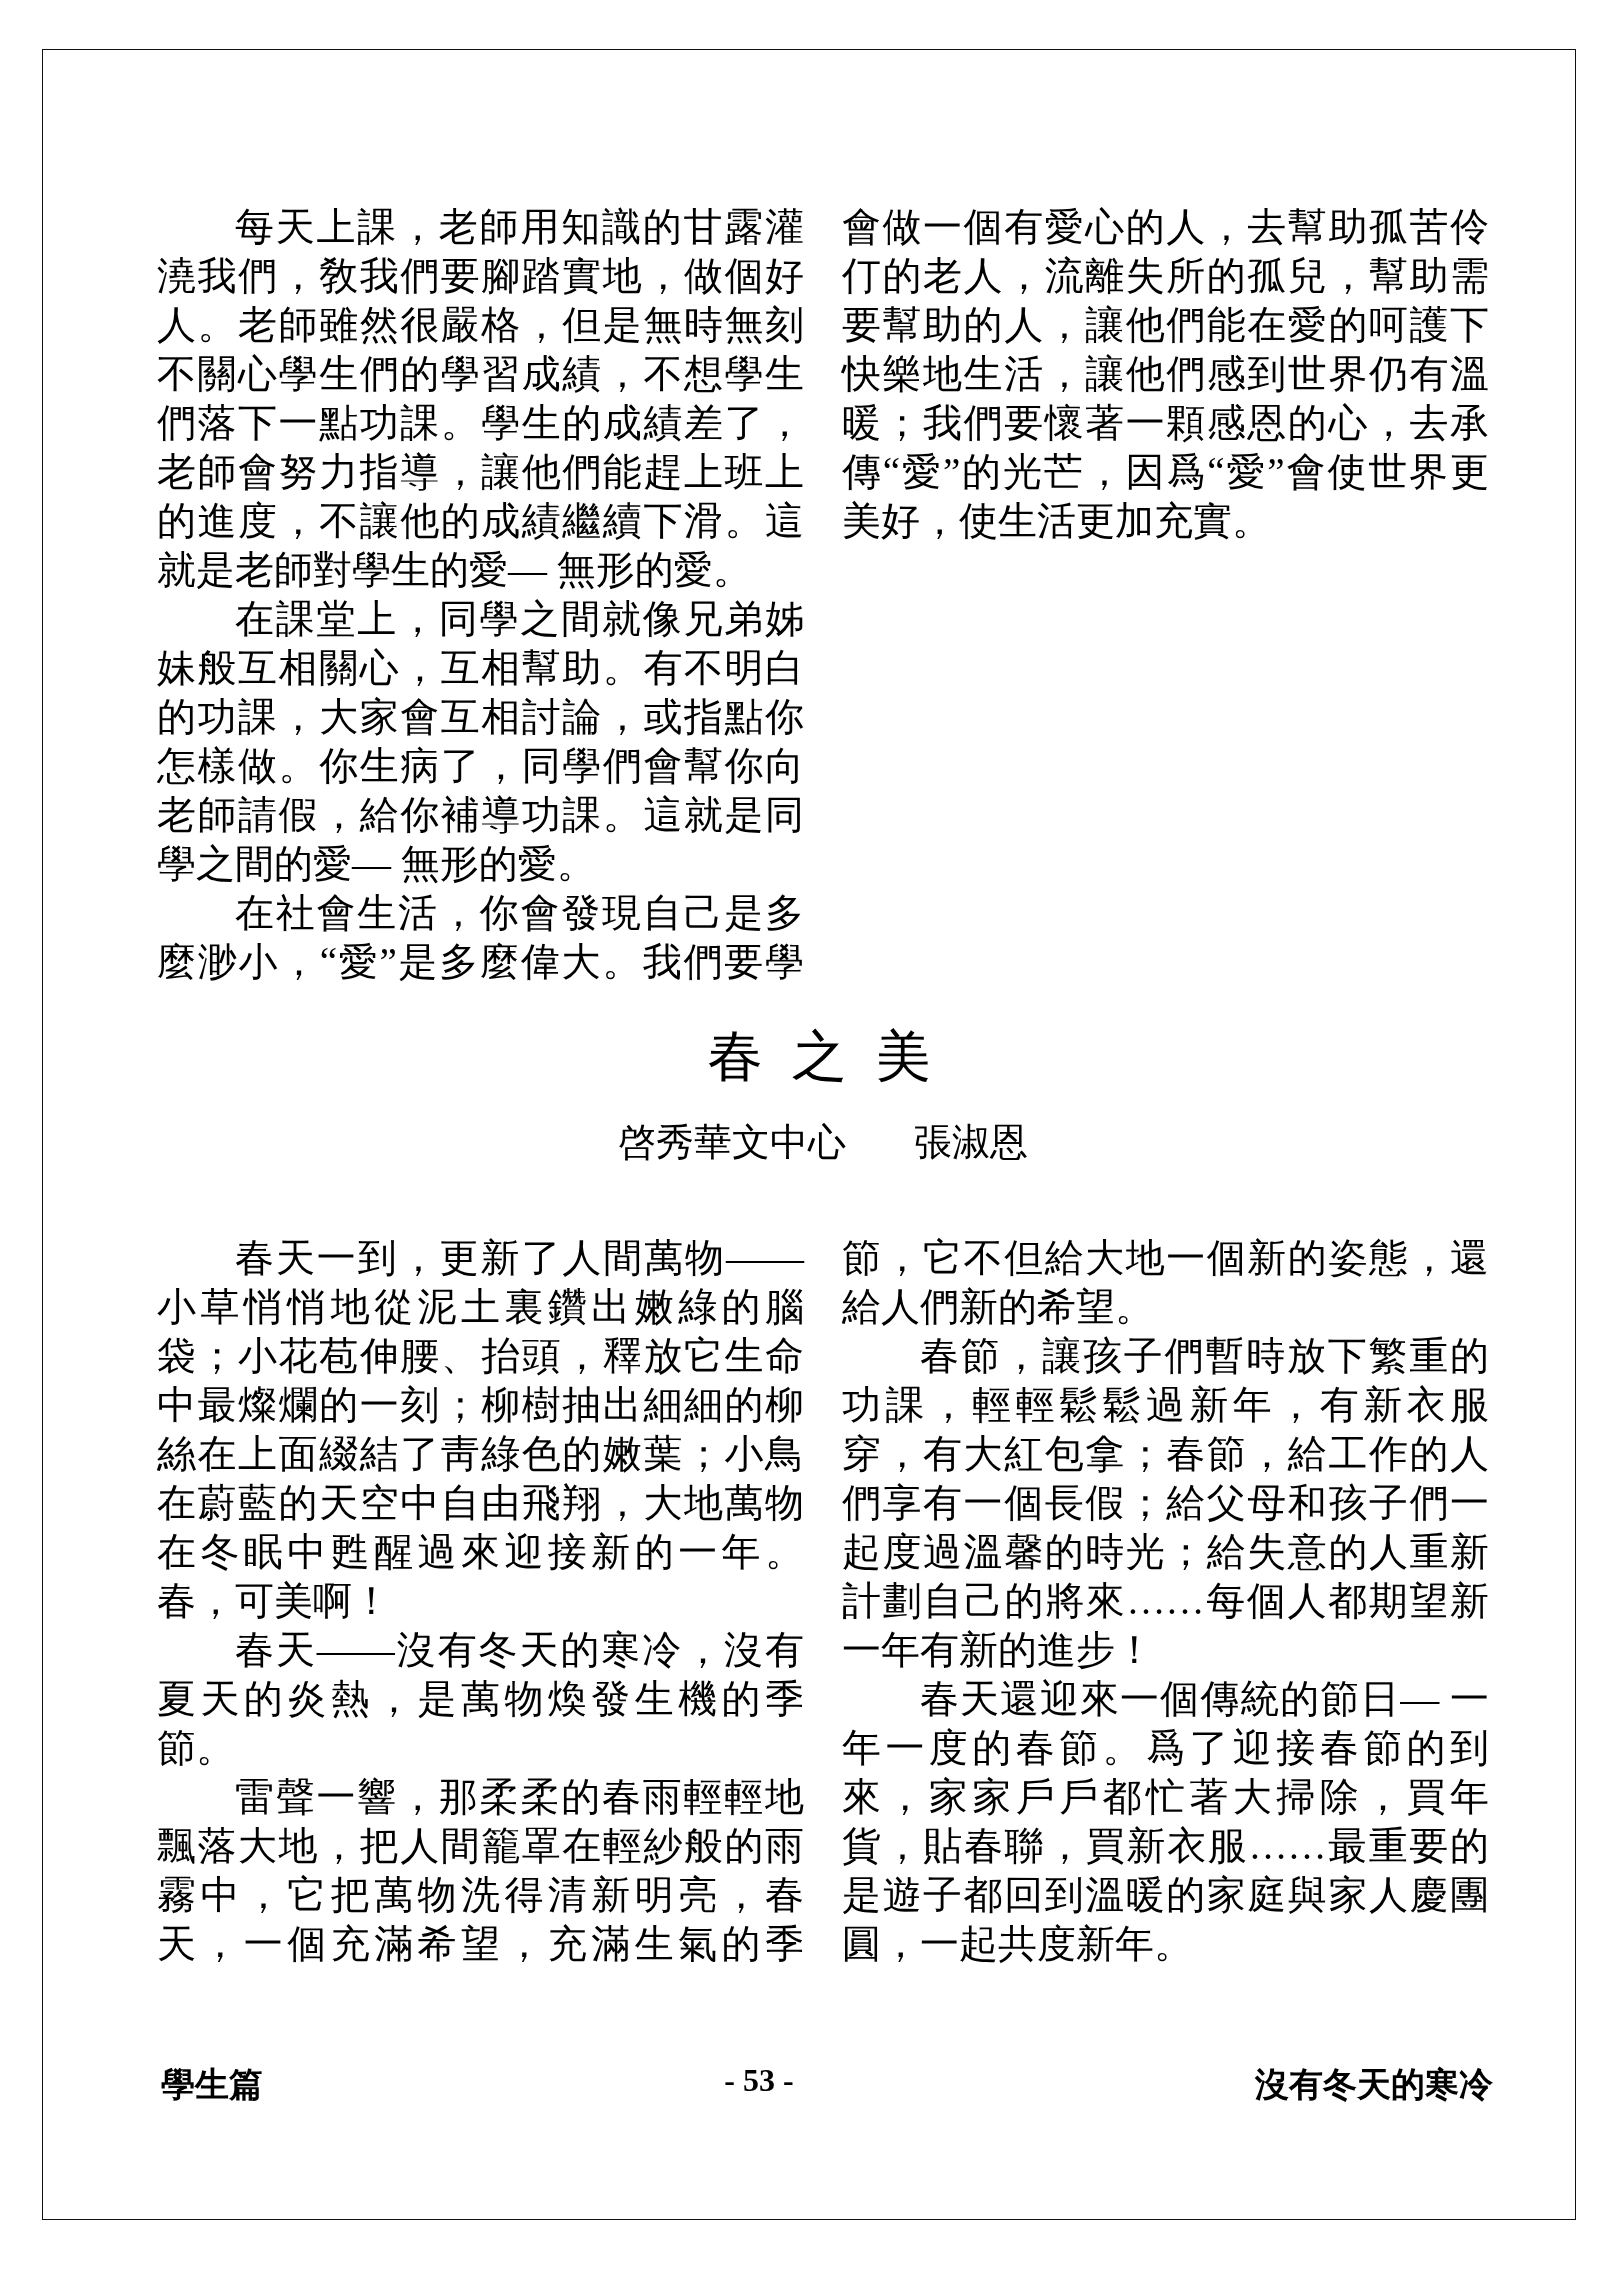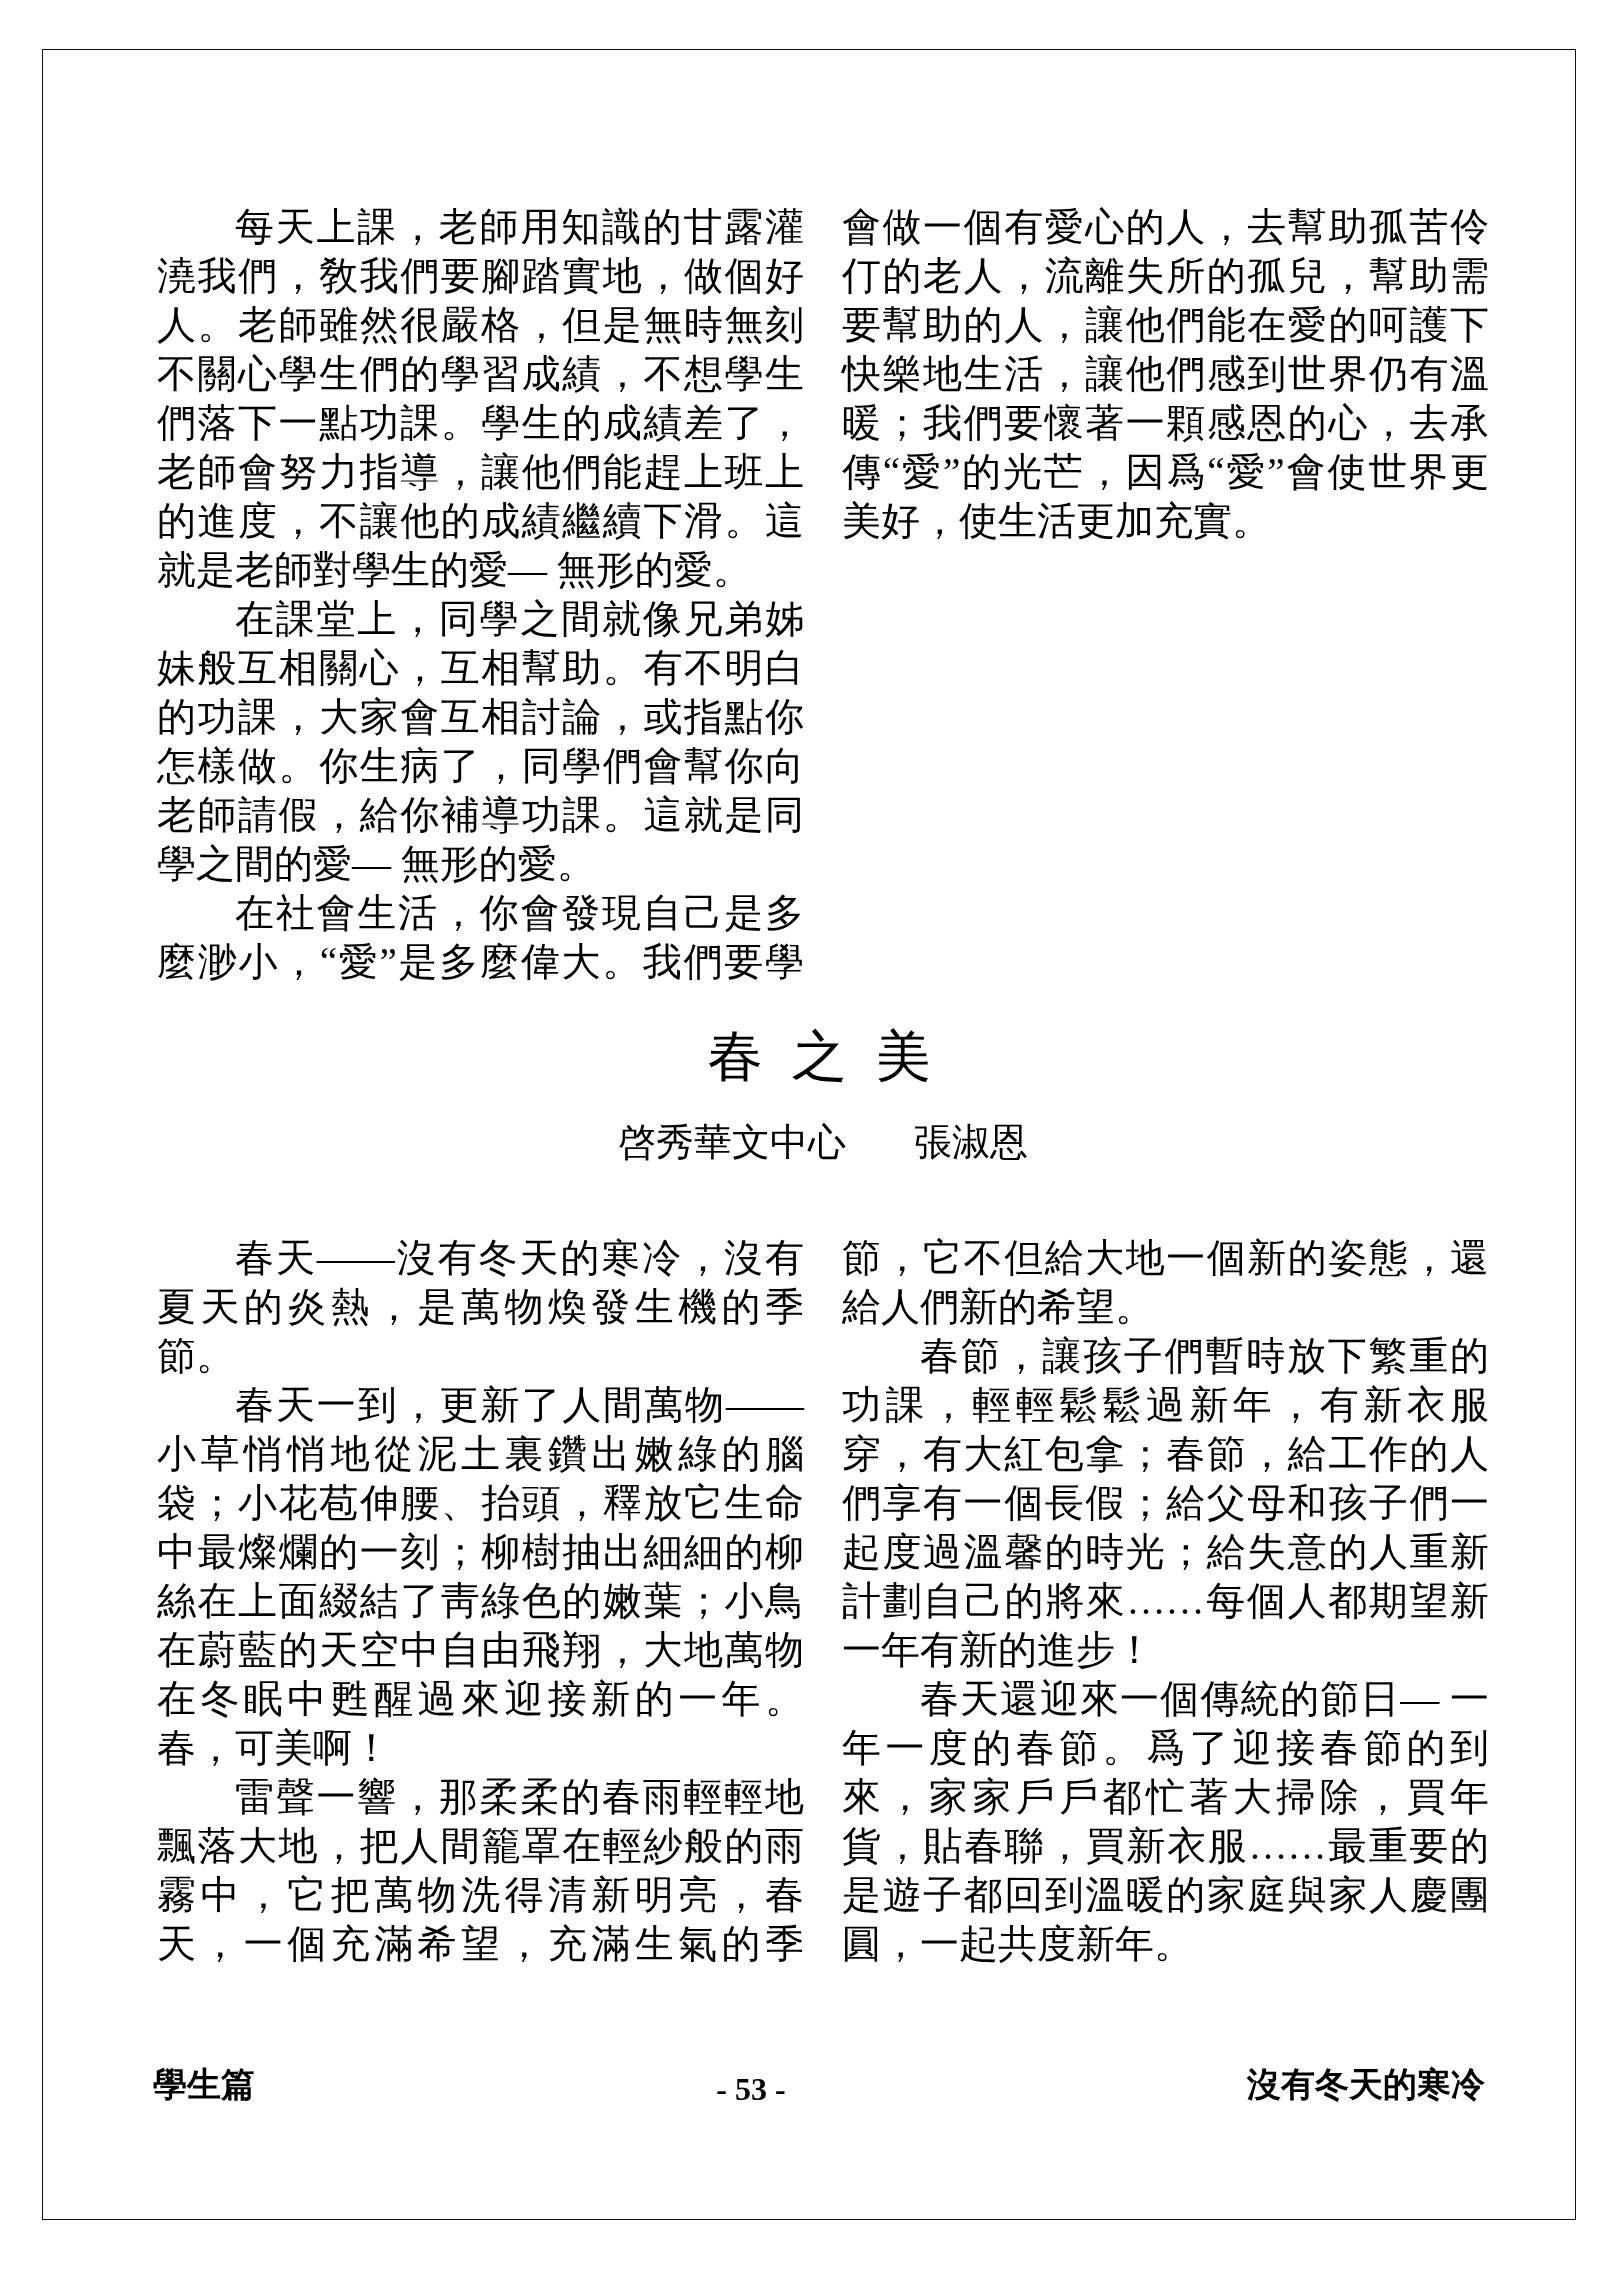--- a/index.html
+++ b/index.html
@@ -63,26 +63,26 @@
     top: 1120px;
     width: 1332px;
     text-align: center;
     font-size: 38px;
     line-height: 1.2;
   }
   .article-byline .author-name { margin-left: 68px; text-align: center; }
 
   .page-footer {
     position: absolute;
-    left: 153px;
+    left: 161px;
     top: 2062px;
     width: 1332px;
     display: flex;
     justify-content: space-between;
-    align-items: flex-end;
+    align-items: flex-start;
   }
   .footer-side {
     font-family: "Liberation Sans", "DejaVu Sans", sans-serif;
     font-weight: 700;
     font-size: 34px;
   }
   .footer-page-number {
     font-family: "Liberation Serif", "DejaVu Serif", serif;
     font-weight: 700;
     font-size: 32px;
@@ -99,22 +99,22 @@
     <p>在社會生活，你會發現自己是多麼渺小，“愛”是多麼偉大。我們要學會做一個有愛心的人，去幫助孤苦伶仃的老人，流離失所的孤兒，幫助需要幫助的人，讓他們能在愛的呵護下快樂地生活，讓他們感到世界仍有溫暖；我們要懷著一顆感恩的心，去承傳“愛”的光芒，因爲“愛”會使世界更美好，使生活更加充實。</p>
   </section>
 
 <h1 class="article-title">春 之 美</h1>
 
 <div class="article-byline">
   <span class="author-org">啓秀華文中心</span><span class="author-name">張淑恩</span>
 </div>
 
 <section class="columns bottom-section">
+    <p>春天一到，更新了人間萬物——小草悄悄地從泥土裏鑽出嫩綠的腦袋；小花苞伸腰、抬頭，釋放它生命中最燦爛的一刻；柳樹抽出細細的柳絲在上面綴結了靑綠色的嫩葉；小鳥在蔚藍的天空中自由飛翔，大地萬物在冬眠中甦醒過來迎接新的一年。春，可美啊！</p>
     <p>春天——沒有冬天的寒冷，沒有夏天的炎熱，是萬物煥發生機的季節。</p>
-    <p>春天一到，更新了人間萬物——小草悄悄地從泥土裏鑽出嫩綠的腦袋；小花苞伸腰、抬頭，釋放它生命中最燦爛的一刻；柳樹抽出細細的柳絲在上面綴結了靑綠色的嫩葉；小鳥在蔚藍的天空中自由飛翔，大地萬物在冬眠中甦醒過來迎接新的一年。春，可美啊！</p>
     <p>雷聲一響，那柔柔的春雨輕輕地飄落大地，把人間籠罩在輕紗般的雨霧中，它把萬物洗得清新明亮，春天，一個充滿希望，充滿生氣的季節，它不但給大地一個新的姿態，還給人們新的希望。</p>
     <p>春節，讓孩子們暫時放下繁重的功課，輕輕鬆鬆過新年，有新衣服穿，有大紅包拿；春節，給工作的人們享有一個長假；給父母和孩子們一起度過溫馨的時光；給失意的人重新計劃自己的將來……每個人都期望新一年有新的進步！</p>
     <p>春天還迎來一個傳統的節日— 一年一度的春節。爲了迎接春節的到來，家家戶戶都忙著大掃除，買年貨，貼春聯，買新衣服……最重要的是遊子都回到溫暖的家庭與家人慶團圓，一起共度新年。</p>
   </section>
 
 <footer class="page-footer">
   <span class="footer-side">學生篇</span>
   <span class="footer-page-number">- 53 -</span>
   <span class="footer-side">沒有冬天的寒冷</span>
 </footer>

